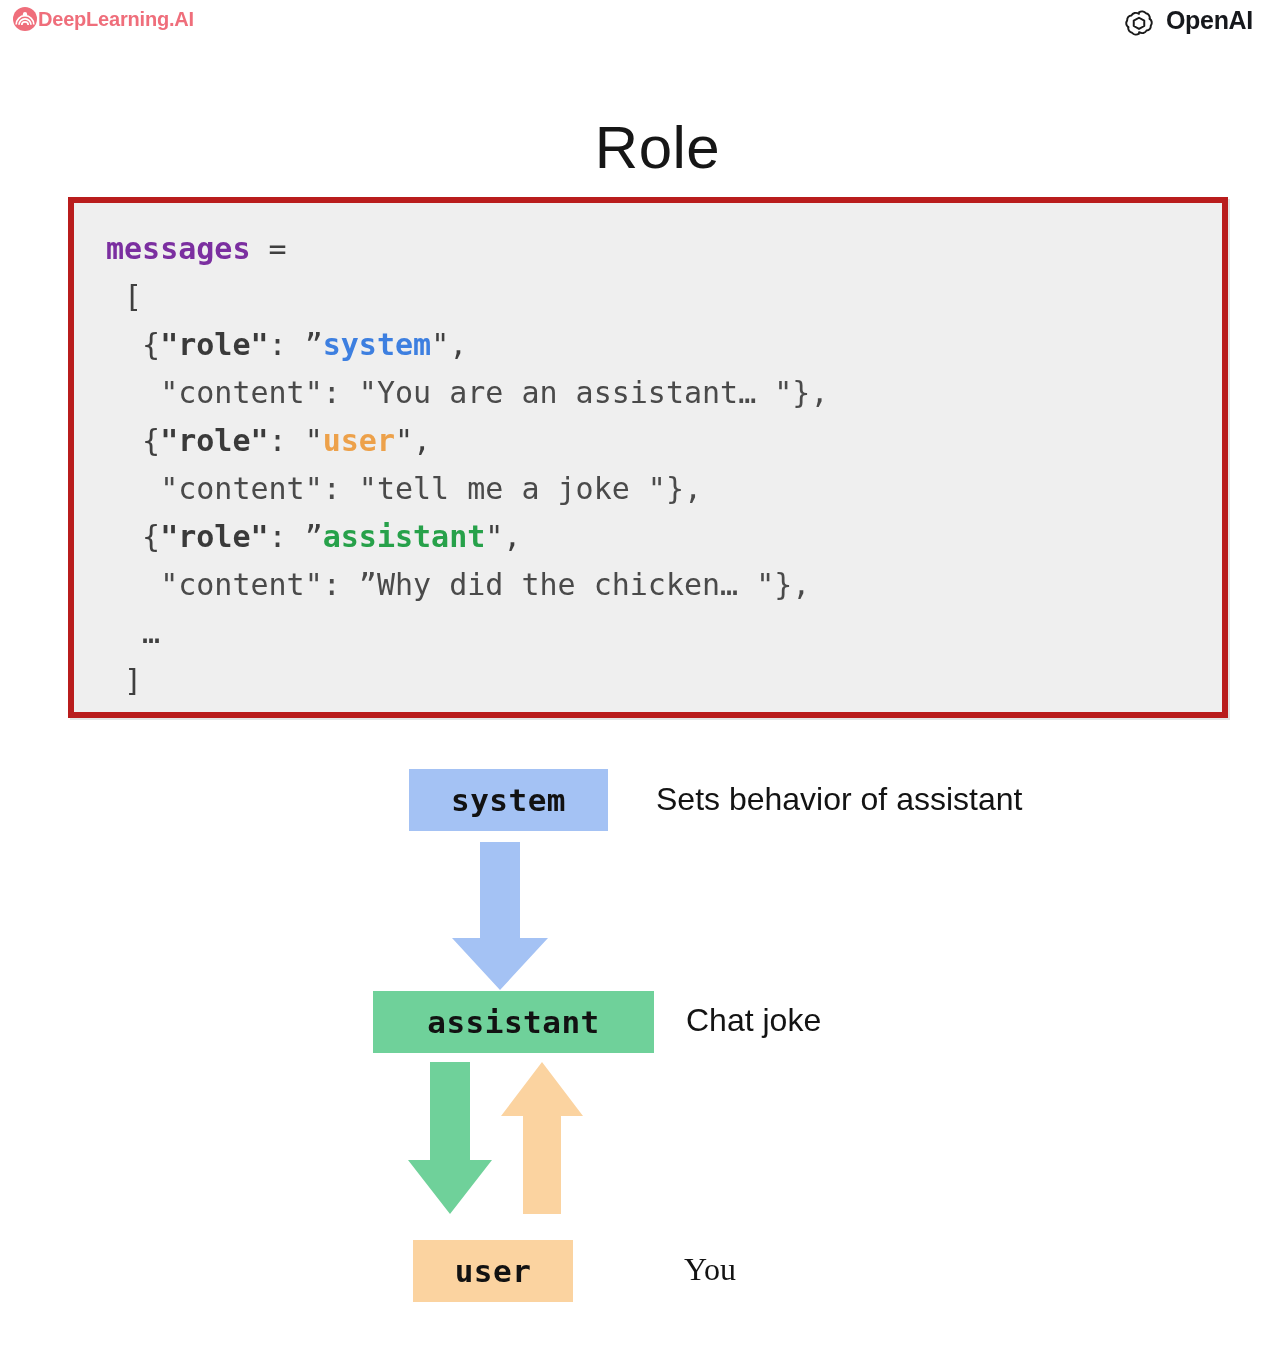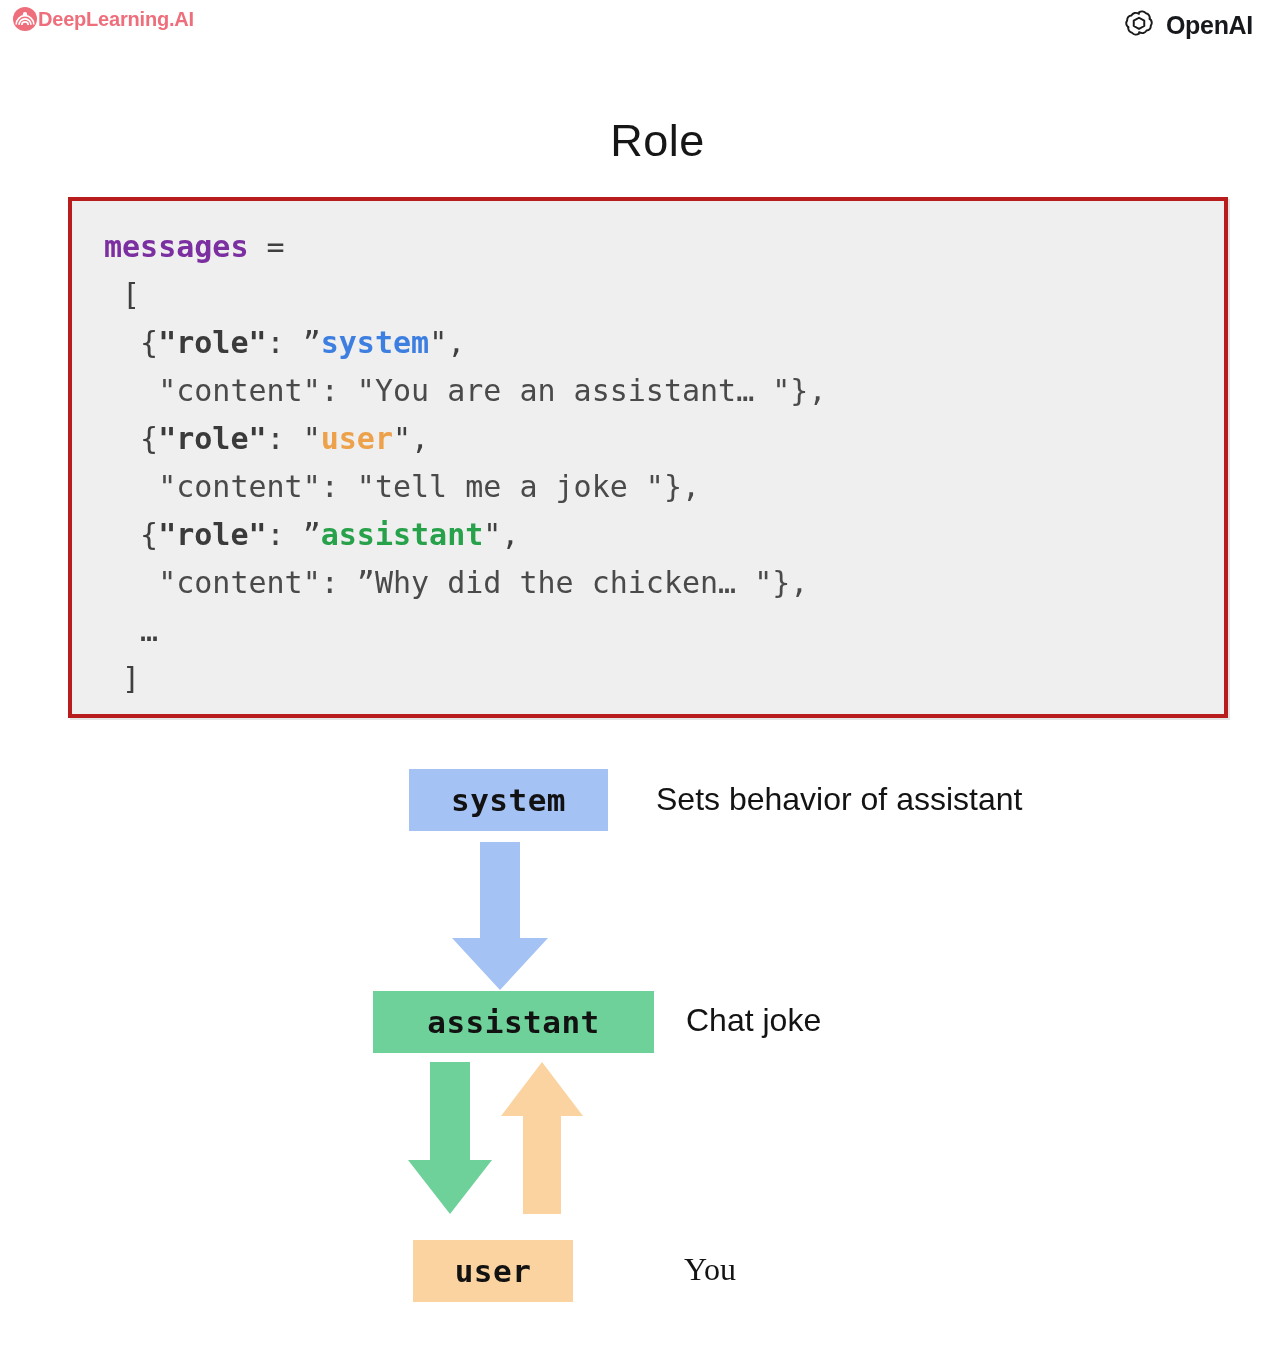--- a/index.html
+++ b/index.html
@@ -37,21 +37,21 @@
     color: #ef6e7b;
     line-height: 1;
     white-space: nowrap;
   }
 
   .brand-right {
     position: absolute;
     right: 22px;
     top: 8px;
     display: flex;
-    align-items: flex-end;
+    align-items: flex-start;
     gap: 12px;
   }
   .brand-right .oai-mark {
     width: 30px;
     height: 30px;
     flex: 0 0 30px;
   }
   .brand-right .oai-text {
     font-size: 25px;
     font-weight: 700;
@@ -61,37 +61,37 @@
     white-space: nowrap;
   }
 
   
   .slide-title {
     position: absolute;
     left: 0;
     right: 0;
     top: 118px;
     text-align: center;
-    font-size: 45px;
+    font-size: 60px;
     font-weight: 400;
     letter-spacing: 0.5px;
     color: #161616;
     line-height: 1;
     padding-left: 40px;
   }
 
   
   .code-card {
     position: absolute;
     left: 68px;
     top: 197px;
     width: 1160px;
     height: 521px;
     background: #efefef;
-    border: 4px solid #b91c1c;
+    border: 6px solid #b91c1c;
     box-sizing: border-box;
     box-shadow: 2px 2px 0 rgba(0,0,0,0.10);
   }
   .code-body {
     position: absolute;
     left: 32px;
     top: 22px;
     font-family: "DejaVu Sans Mono", "Liberation Mono", monospace;
     font-size: 30px;
     line-height: 48px;

